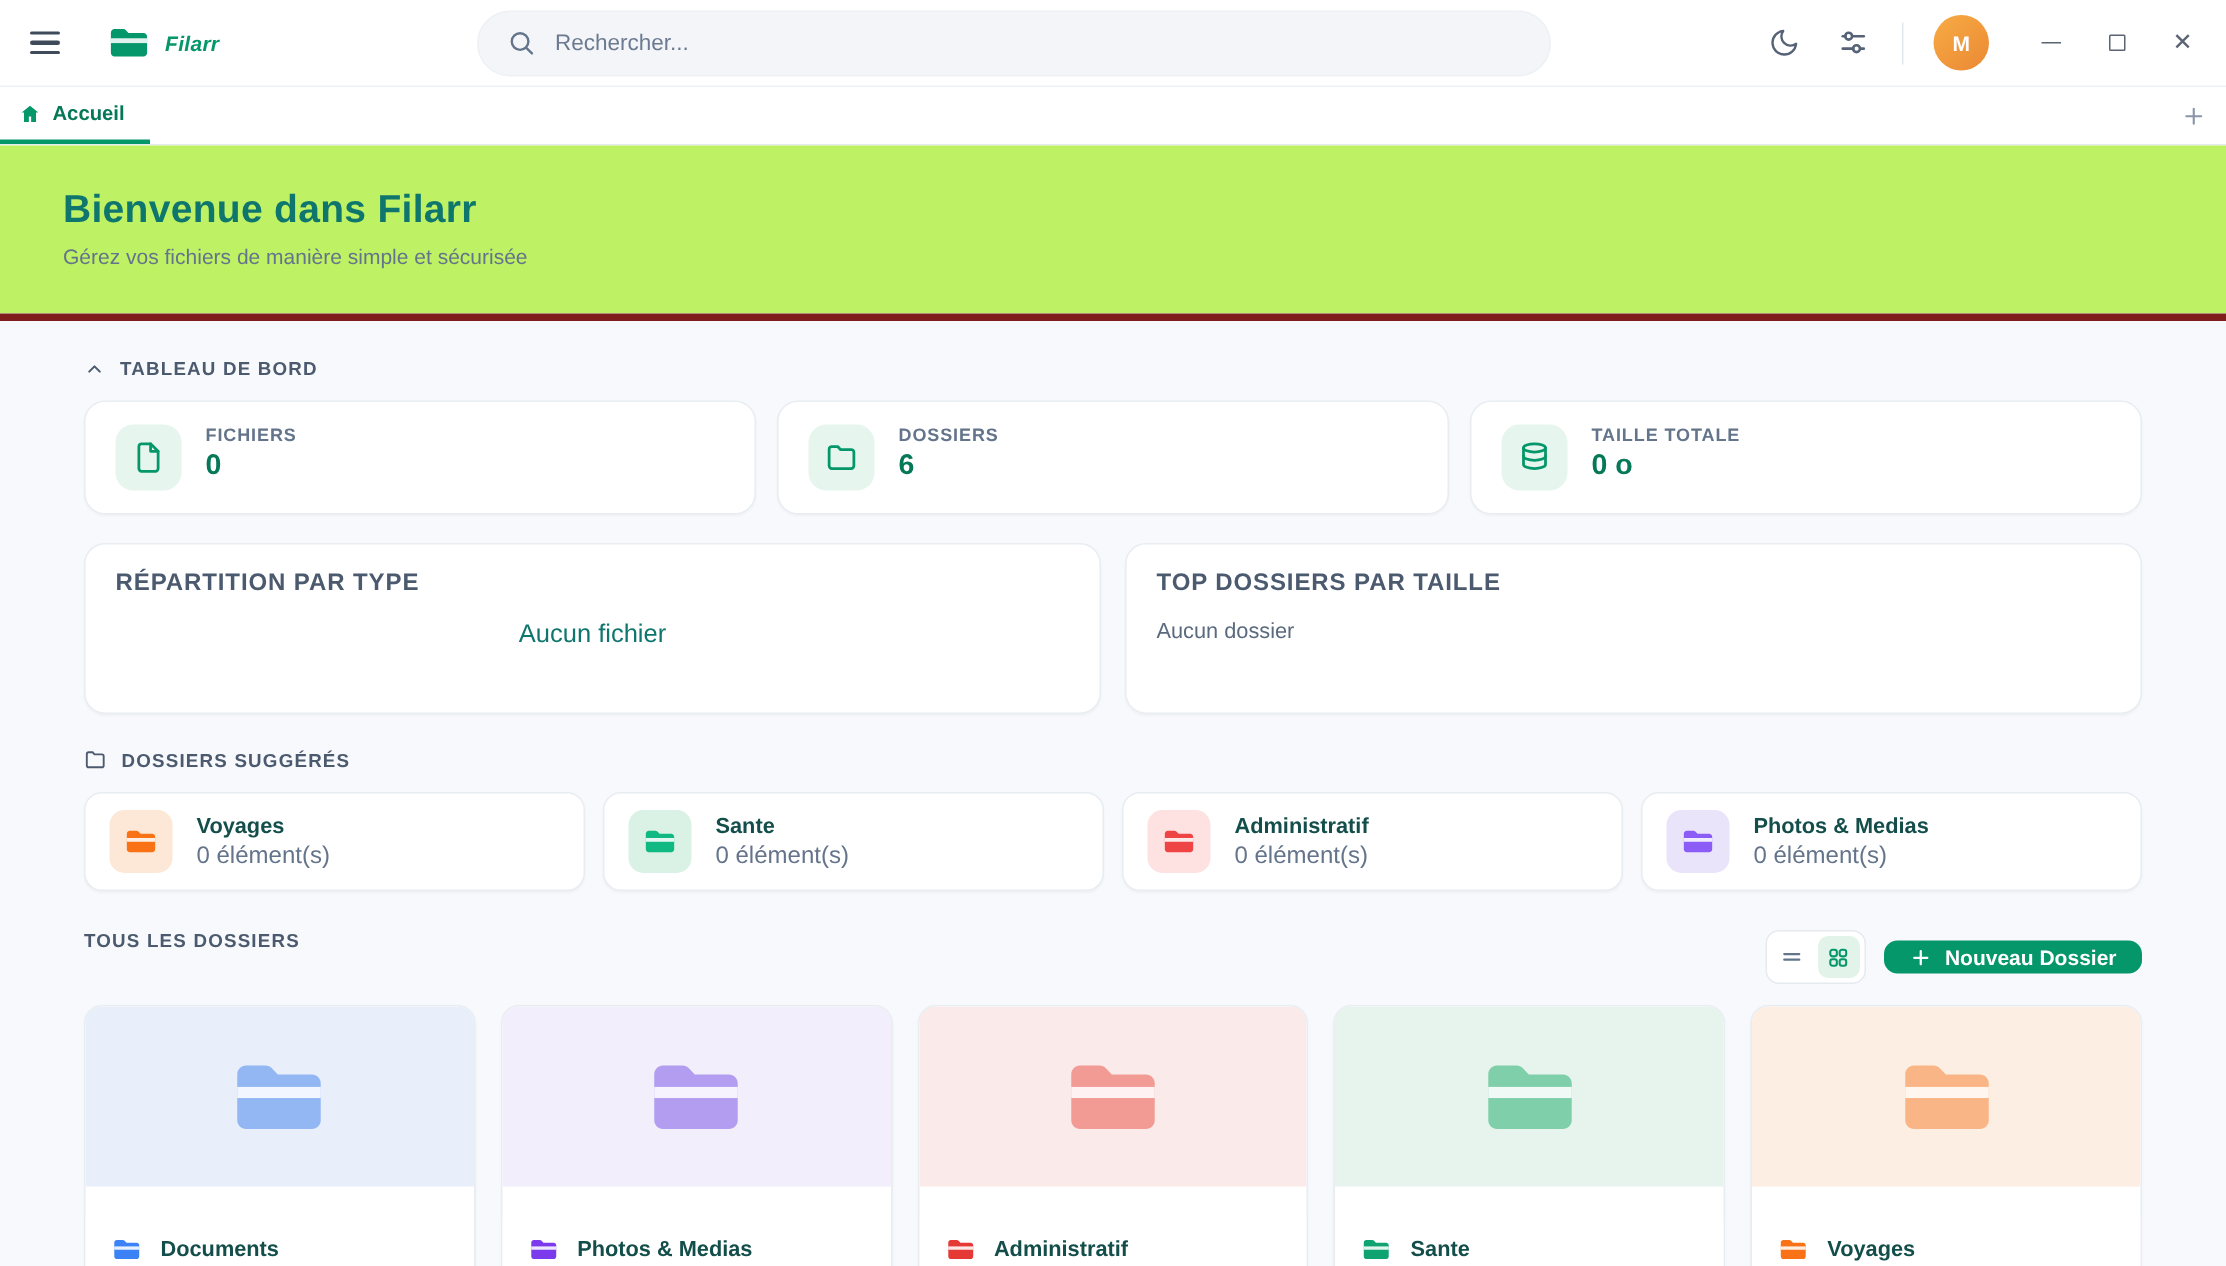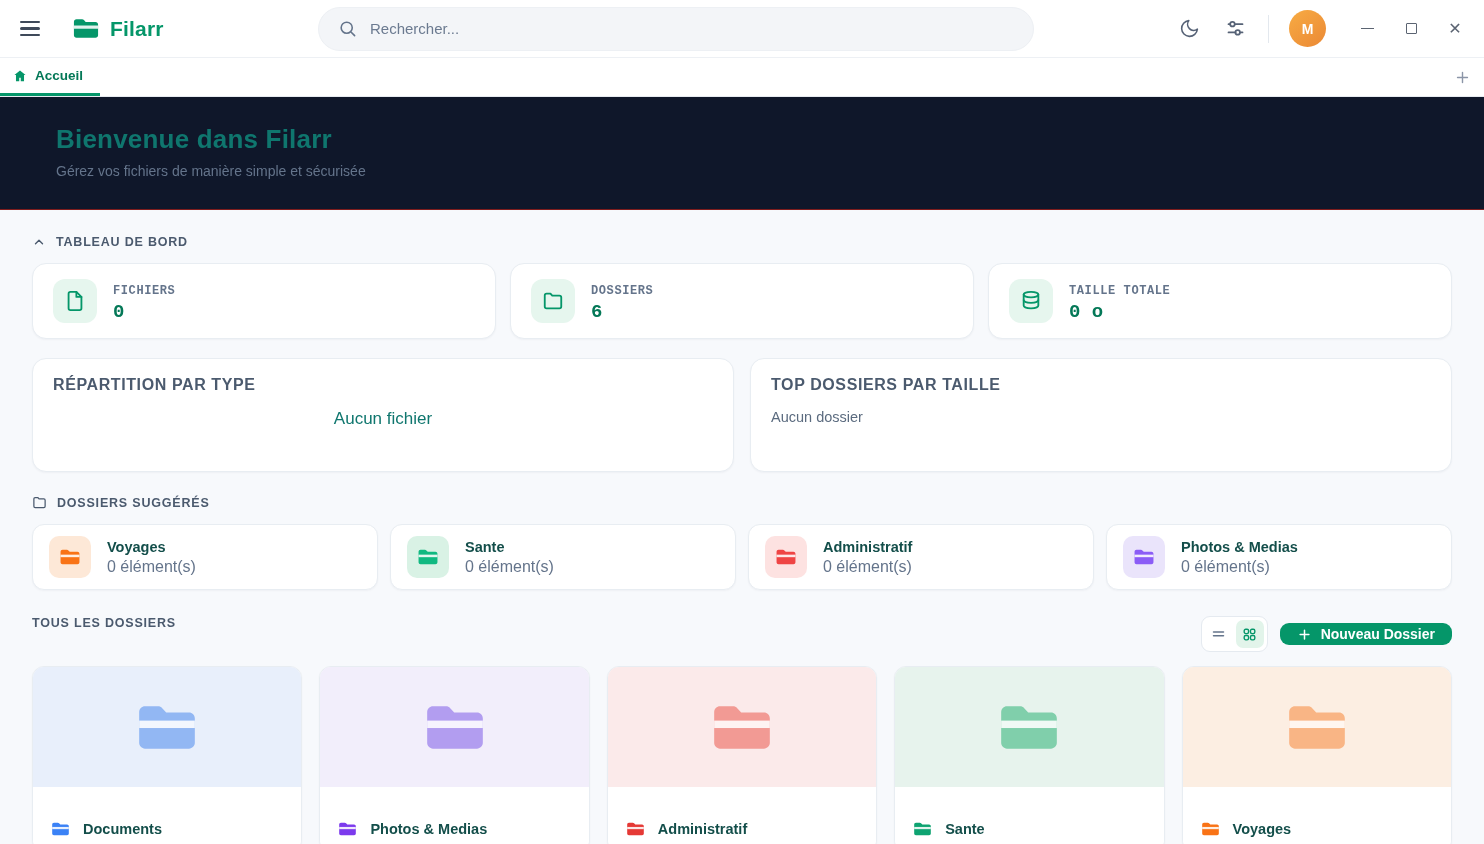--- a/index.html
+++ b/index.html
@@ -6,51 +6,51 @@
   html,body { width:1484px; height:844px; overflow:hidden; }
   body { font-family:"Liberation Sans", sans-serif; background:#fff; color:#334155; }
   .window { width:1484px; height:844px; display:flex; flex-direction:column; background:#fff; }
 
   
   .topbar { height:58px; flex:0 0 58px; display:flex; align-items:center; background:#fff; border-bottom:1px solid #edf0f4; padding:0 14px 0 20px; }
   .tb-left { display:flex; align-items:center; gap:26px; width:298px; flex:0 0 298px; }
   .hamburger { width:26px; height:22px; display:flex; flex-direction:column; justify-content:center; gap:4px; cursor:pointer; }
   .hamburger span { display:block; width:20px; height:2.4px; background:#3f4a5a; border-radius:2px; }
   .logo { display:flex; align-items:center; gap:10px; }
-  .logo-text { font-size:21px; font-weight:700; color:#059669; letter-spacing:.2px; }
+  .logo-text { font-size:14px; font-weight:700; color:#059669; letter-spacing:.2px;font-style:italic; }
   .search { flex:1; max-width:716px; height:44px; background:#f3f5f8; border:1px solid #edf0f4; border-radius:22px; display:flex; align-items:center; gap:13px; padding:0 19px; }
   .search input { border:0; outline:0; background:transparent; font-size:15px; color:#334155; flex:1; font-family:inherit; }
   .search input::placeholder { color:#6b7a90; }
   .tb-right { margin-left:auto; display:flex; align-items:center; gap:20px; }
   .icon-btn { width:26px; height:26px; display:flex; align-items:center; justify-content:center; cursor:pointer; color:#566276; }
   .tb-divider { width:1px; height:28px; background:#e3e8ee; }
   .avatar { width:37px; height:37px; border-radius:50%; background:linear-gradient(140deg,#f6a842 10%,#ec8c36 90%); color:#fff; font-size:14px; font-weight:700; display:flex; align-items:center; justify-content:center; }
   .win-controls { display:flex; align-items:center; gap:14px; margin-left:6px; }
   .win-btn { width:30px; height:30px; display:flex; align-items:center; justify-content:center; cursor:pointer; }
   .min-glyph { width:13px; height:1.6px; background:#5b6472; }
   .max-glyph { width:11px; height:11px; border:1.5px solid #5b6472; border-radius:1px; }
   .close-glyph { font-size:16px; color:#5b6472; line-height:1; }
 
   
   .tabbar { height:39px; flex:0 0 39px; display:flex; align-items:stretch; background:#fff; border-bottom:1px solid #e7ebf0; }
   .tab { display:flex; align-items:center; gap:8px; padding:0 17px 0 13px; color:#047857; font-size:13.5px; font-weight:600; border-bottom:3px solid #059669; cursor:pointer; }
   .new-tab { margin-left:auto; width:44px; display:flex; align-items:center; justify-content:center; color:#8b95a7; cursor:pointer; }
 
   
-  .hero { background:#0f172a; padding:27px 56px 30px; }
+  .hero { background:#bef264; padding:27px 42px 30px; }
   .hero h1 { font-size:26px; font-weight:600; color:#0f766e; letter-spacing:.2px; }
   .hero p { margin-top:8px; font-size:14px; color:#64748b; }
 
   
-  .content { flex:1; background:#f7f9fc; border-top:1px solid #7f1d1d; padding:25px 32px 0; overflow:hidden; }
+  .content { flex:1; background:#f7f9fc; border-top:5px solid #7f1d1d; padding:25px 56px 0; overflow:hidden; }
   .section-head { display:flex; align-items:center; gap:10px; font-size:12.5px; font-weight:700; color:#4b5a6e; letter-spacing:.8px; margin-bottom:14px; }
   .card { background:#fff; border:1px solid #e8edf2; box-shadow:0 1px 2px rgba(16,24,40,.04); }
 
   .stats-row { display:grid; grid-template-columns:repeat(3,1fr); gap:14px; margin-bottom:19px; }
-  .stat-card { border-radius:14px; padding:15px 20px; display:flex; align-items:flex-end; gap:16px;font-family:Liberation Mono, monospace; }
+  .stat-card { border-radius:14px; padding:15px 20px; display:flex; align-items:flex-start; gap:16px; }
   .stat-icon { width:44px; height:44px; border-radius:12px; background:#e6f6ee; display:flex; align-items:center; justify-content:center; color:#059669; }
   .stat-label { font-size:12px; font-weight:600; color:#64748b; letter-spacing:.6px; }
   .stat-value { margin-top:3px; font-size:19px; font-weight:700; color:#047857; }
 
   .panels-row { display:grid; grid-template-columns:1fr 1fr; gap:16px; margin-bottom:23px; }
   .panel { border-radius:14px; height:114px; padding:17px 20px; position:relative; }
   .panel-title { font-size:16px; font-weight:700; color:#4b5a6e; letter-spacing:.6px; }
   .panel-empty-center { position:absolute; top:54%; left:50%; transform:translate(-50%,-50%); font-size:17px; color:#0f766e; }
   .panel-empty-left { margin-top:15px; font-size:14.5px; color:#5b6b7f; }
 

